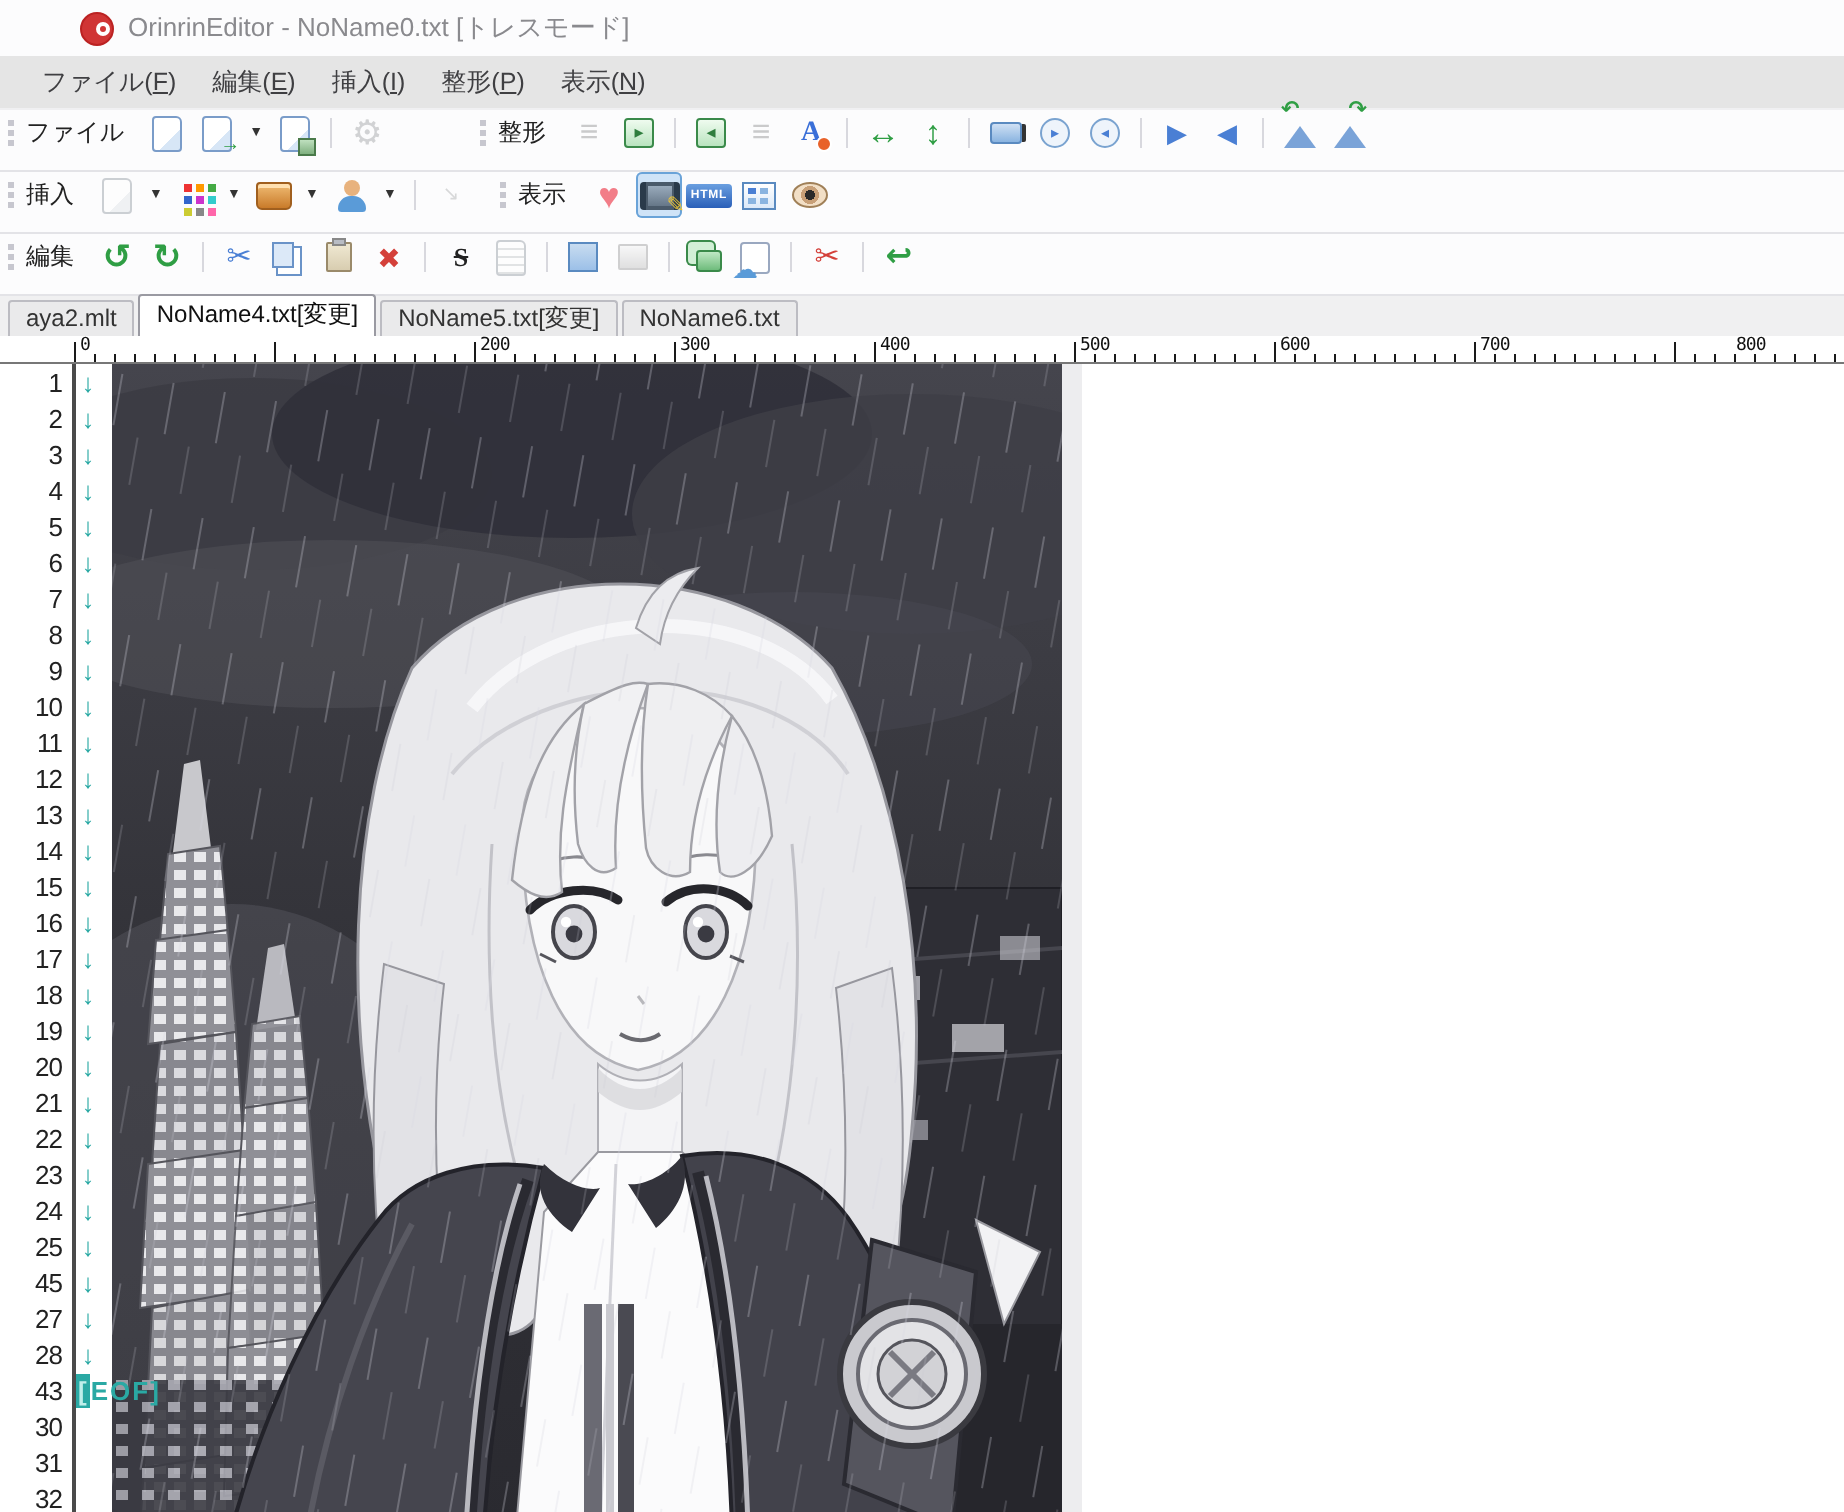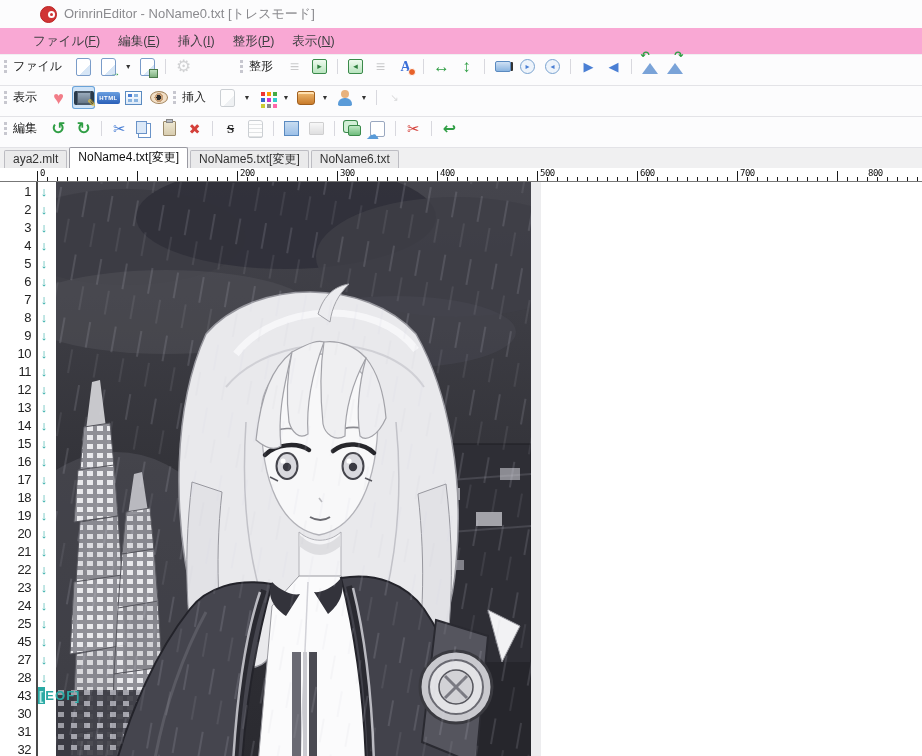--- a/index.html
+++ b/index.html
@@ -6,21 +6,21 @@
   .window{position:relative;width:922px;height:756px;background:#fff;overflow:hidden;
     font-family:"Liberation Sans","DejaVu Sans",sans-serif;-webkit-font-smoothing:antialiased;}
   
   .titlebar{height:28px;display:flex;align-items:center;background:#fcfcfd;padding-left:32px;}
   .appicon{width:15px;height:15px;border-radius:50%;background:#d03535;border:1px solid #b22;
     position:relative;margin:0 7px 0 8px;flex:none;}
   .appicon::before{content:"";position:absolute;width:7px;height:7px;background:#fff;border-radius:50%;right:1px;top:4px;}
   .appicon::after{content:"";position:absolute;width:3px;height:3px;background:#d03535;border-radius:50%;right:3px;top:6px;}
   .title-text{font-size:13px;color:#8a8a8e;}
   
-  .menubar{height:26px;display:flex;align-items:center;padding-left:24px;background:#f9a8d4;border-bottom:1px solid #f0f0f2;}
+  .menubar{height:26px;display:flex;align-items:center;padding-left:12px;background:#e5e5e5;border-bottom:1px solid #f0f0f2;}
   .menu-item{font-size:12.5px;color:#3f3f42;padding:3px 9px;cursor:default;}
   .menu-item u{text-decoration:underline;}
   
   .trow{height:30px;display:flex;align-items:flex-start;background:#fcfcfd;border-bottom:1px solid #e3e3e7;padding-left:2px;}
   .tgroup{display:flex;align-items:center;flex:none;}
   .tg-file{width:236px;}
   .tg-insert{width:246px;}
   .tgrip{width:0;align-self:stretch;margin:5px 4px 5px 2px;border-left:3px dotted #c7c7cf;}
   .tlabel{font-size:12px;color:#222;margin:0 9px 0 2px;white-space:nowrap;}
   .tsep{width:1px;align-self:stretch;margin:4px 5px;background:#d8d8de;}
@@ -186,39 +186,20 @@
         <span class="tsep"></span>
         <span class="ic">
           <i class="x-mtn v-l"></i>
         </span>
         <span class="ic">
           <i class="x-mtn v-r"></i>
         </span>
       </div>
     </div>
   <div class="trow" id="trow1">
-      <div class="tgroup ">
-        <span class="tgrip"></span>
-        <span class="tlabel">表示</span>
-        <span class="ic">
-          <i class="x-glyph" style="color: rgb(242, 125, 136); font-size: 18px;">♥</i>
-        </span>
-        <span class="ic active">
-          <i class="x-film"></i>
-        </span>
-        <span class="ic">
-          <i class="x-html">HTML</i>
-        </span>
-        <span class="ic">
-          <i class="x-panels"></i>
-        </span>
-        <span class="ic">
-          <i class="x-eye"></i>
-        </span>
-      </div>
       <div class="tgroup tg-insert">
         <span class="tgrip"></span>
         <span class="tlabel">挿入</span>
         <span class="ic grayed">
           <i class="x-doc v-plain"></i>
         </span>
         <span class="ic caretbtn">
           <i class="x-caret">▼</i>
         </span>
         <span class="ic">
@@ -235,20 +216,39 @@
         </span>
         <span class="ic">
           <i class="x-person"></i>
         </span>
         <span class="ic caretbtn">
           <i class="x-caret">▼</i>
         </span>
         <span class="tsep"></span>
         <span class="ic grayed">
           <i class="x-glyph" style="color: rgb(168, 173, 180); font-size: 10px;">↘</i>
+        </span>
+      </div>
+      <div class="tgroup ">
+        <span class="tgrip"></span>
+        <span class="tlabel">表示</span>
+        <span class="ic">
+          <i class="x-glyph" style="color: rgb(242, 125, 136); font-size: 18px;">♥</i>
+        </span>
+        <span class="ic active">
+          <i class="x-film"></i>
+        </span>
+        <span class="ic">
+          <i class="x-html">HTML</i>
+        </span>
+        <span class="ic">
+          <i class="x-panels"></i>
+        </span>
+        <span class="ic">
+          <i class="x-eye"></i>
         </span>
       </div>
     </div>
   <div class="trow" id="trow2">
       <div class="tgroup ">
         <span class="tgrip"></span>
         <span class="tlabel">編集</span>
         <span class="ic">
           <i class="x-glyph" style="color: rgb(47, 158, 68); font-size: 17px; font-weight: bold;">↺</i>
         </span>

